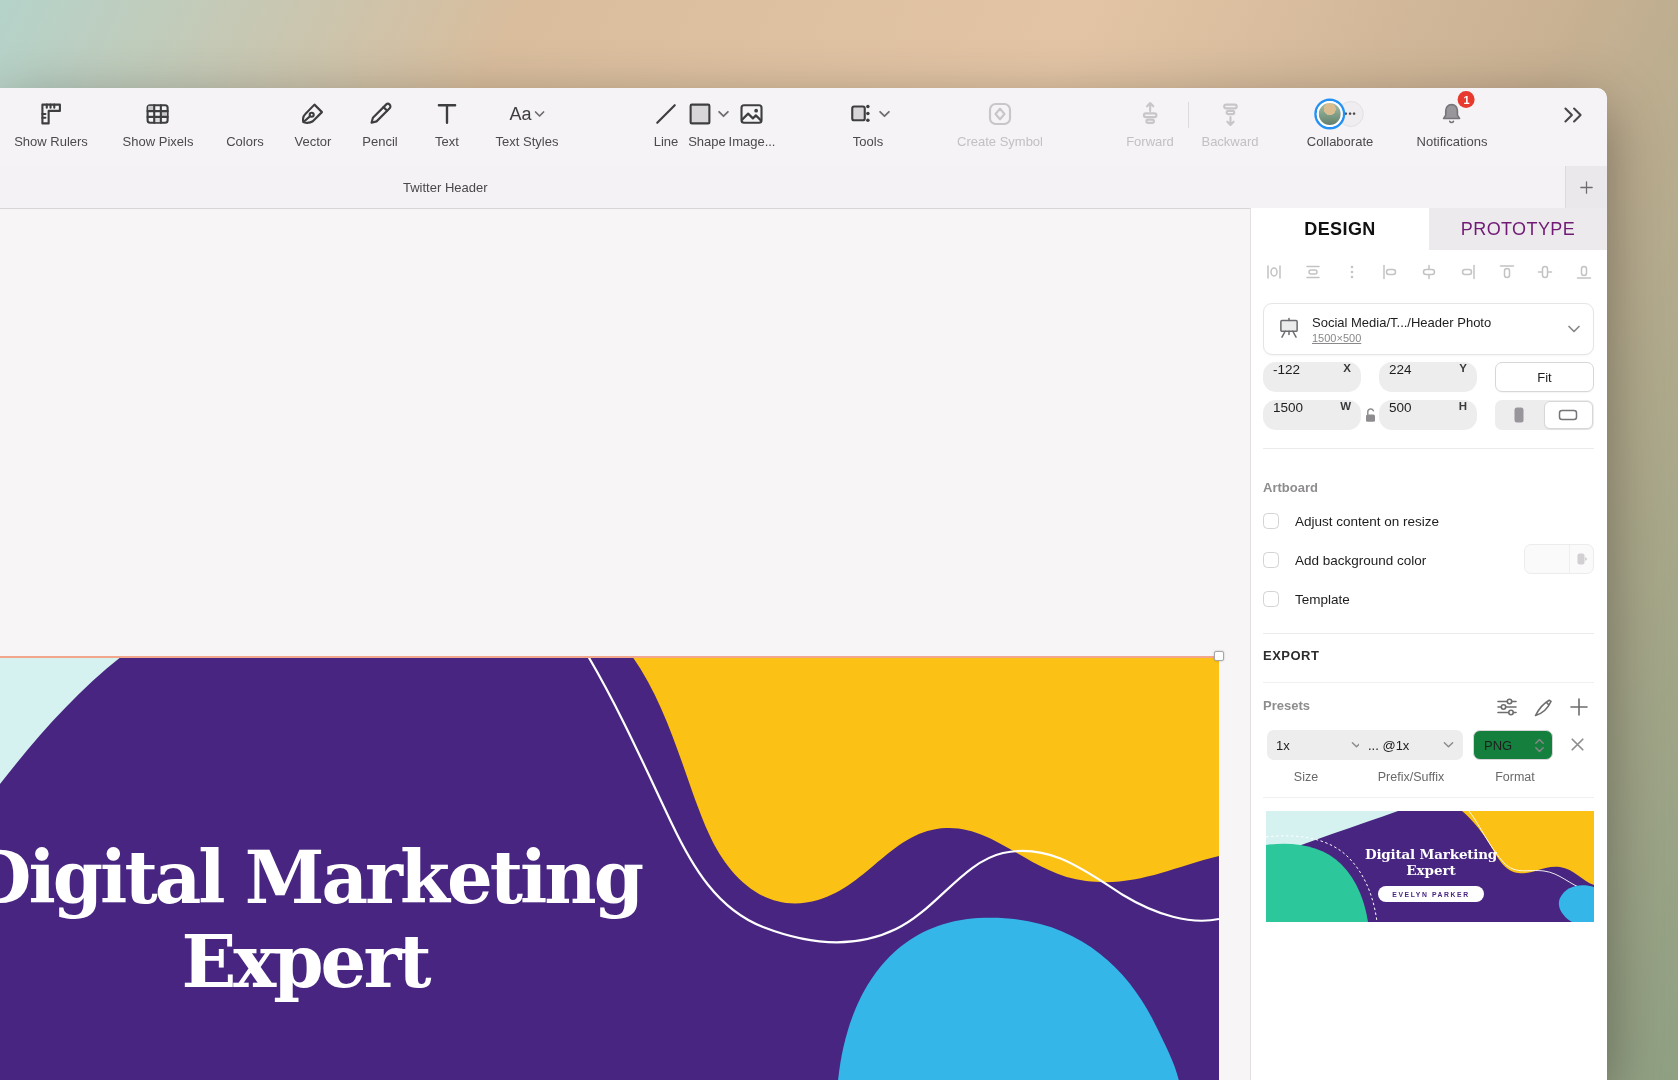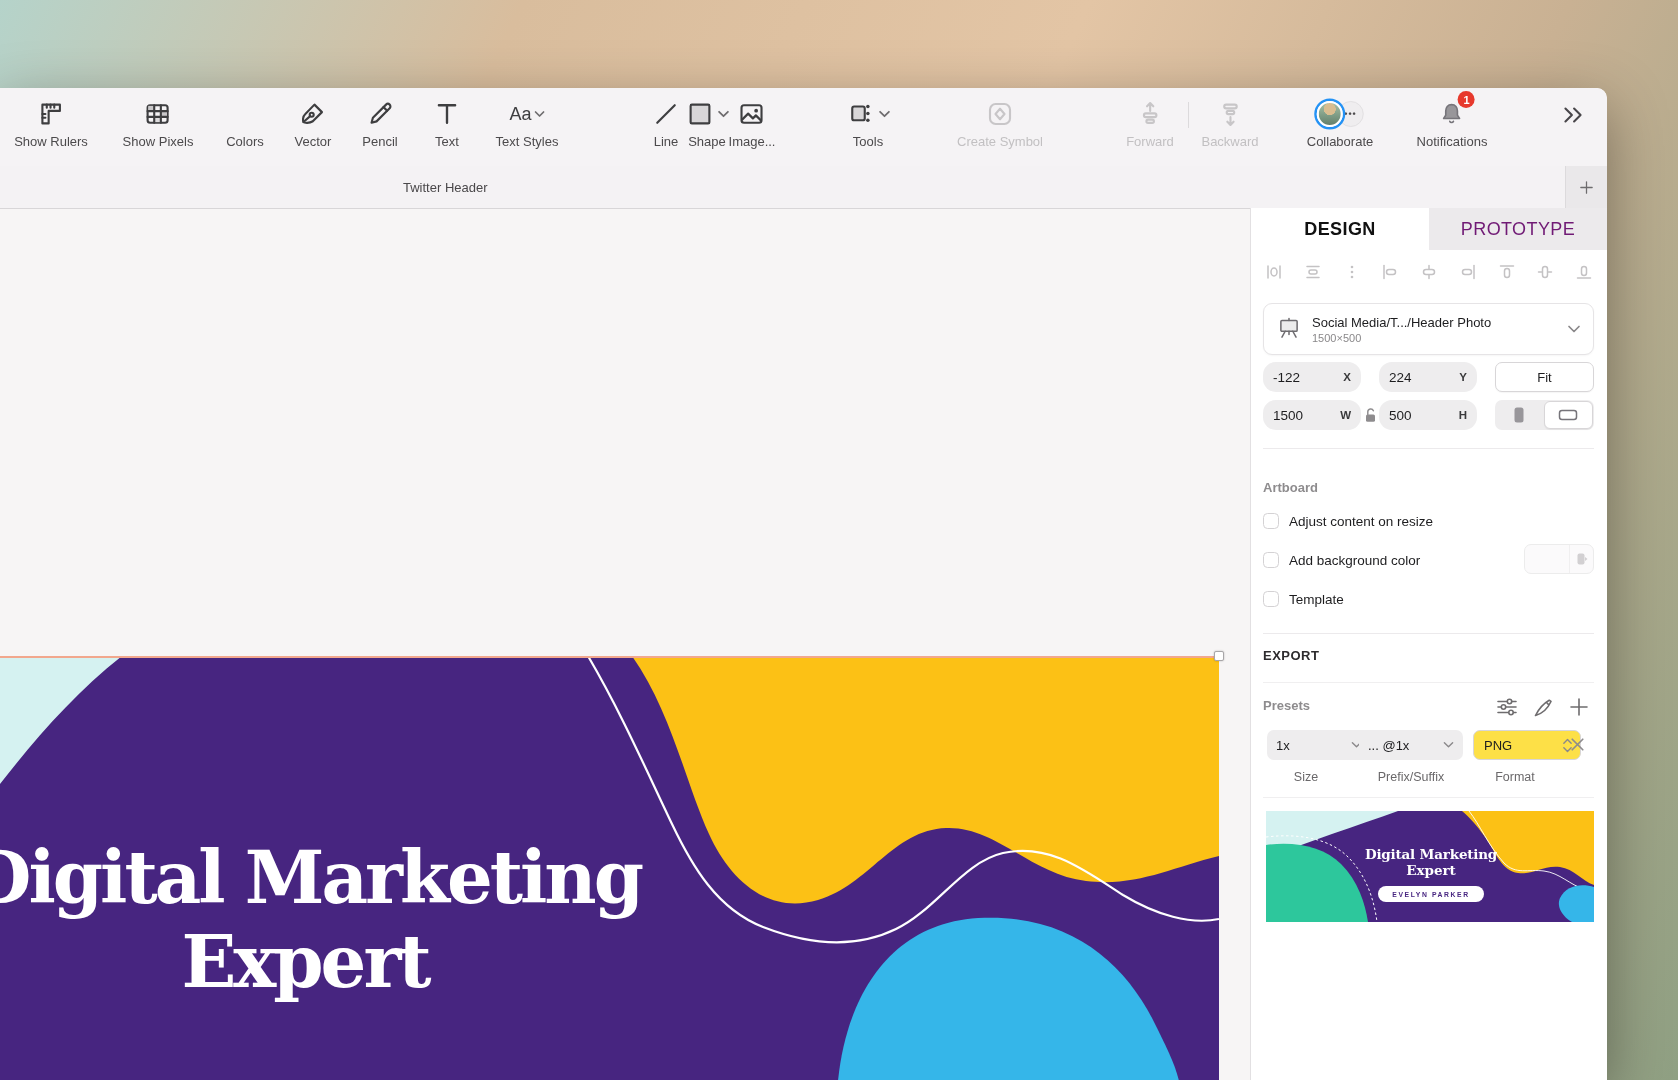--- a/index.html
+++ b/index.html
@@ -84,63 +84,63 @@
   .alignrow { position:absolute; top:52px; left:14px; right:14px; height:24px; display:flex; justify-content:space-between; align-items:center; }
   .alico { stroke:#c4c2c4; fill:none; stroke-width:1.5; stroke-linecap:round; }
   .layer-select {
     position:absolute; top:95px; left:12px; width:331px; height:52px;
     border:1px solid #e6e4e6; border-radius:9px; background:#fff;
     display:flex; align-items:center; box-shadow:0 1px 2px rgba(0,0,0,.04);
   }
   .ls-icon { margin:0 10px 0 12px; flex:none; }
   .ls-text { flex:1; min-width:0; }
   .ls-title { font-size:13px; color:#1d1d1f; }
-  .ls-sub { font-size:11px; color:#8a888a; margin-top:2px; }
+  .ls-sub { font-size:11px; color:#8a888a; margin-top:2px;text-decoration:underline; }
   .ls-chev { margin-right:12px; flex:none; }
   .field {
     position:absolute; height:30px; width:98px; background:#eeedee; border-radius:13px;
-    display:flex; align-items:center; justify-content:space-between; padding:0 10px;
+    display:flex; justify-content:space-between; padding:0 10px;
   }
   .fval { color:#1d1d1f; font-size:13.5px; }
   .flab { color:#3a3a3c; font-size:11.5px; font-weight:bold; }
   .row1 { top:154px; } .row2 { top:192px; }
   .fx { left:12px; } .fy { left:128px; } .fw { left:12px; } .fh { left:128px; }
   .lockico { position:absolute; top:198px; left:112px; }
   .fitbtn {
     position:absolute; top:154px; left:244px; width:99px; height:30px; background:#fff;
     border:1px solid #d8d6d8; border-radius:7px; display:flex; align-items:center; justify-content:center;
     font-size:13px; color:#1d1d1f; box-shadow:0 1px 1px rgba(0,0,0,.04);
   }
   .orient {
     position:absolute; top:192px; left:244px; width:99px; height:30px; background:#eeedee;
     border-radius:7px; display:flex;
   }
   .orient .seg { flex:1; display:flex; align-items:center; justify-content:center; }
   .orient .seg.sel { background:#fff; border:1px solid #d8d6d8; border-radius:6px; margin:1px; box-shadow:0 1px 1px rgba(0,0,0,.05); }
   .pdiv { position:absolute; left:12px; width:331px; height:1px; background:#eceaec; }
   .sect-gray { position:absolute; left:12px; font-size:13px; font-weight:bold; color:#8e8c8e; }
   .sect-dark { position:absolute; left:12px; font-size:13px; font-weight:bold; color:#2e2c2e; letter-spacing:.5px; }
-  .cbrow { position:absolute; left:12px; height:22px; display:flex; align-items:center; gap:10px; }
+  .cbrow { position:absolute; left:12px; height:22px; display:flex; align-items:center; gap:16px; }
   .cbox { width:16px; height:16px; background:#fff; border:1.5px solid #d4d2d4; border-radius:4.5px; flex:none; }
   .cblab { font-size:13.5px; color:#1d1d1f; }
   .bg-swatch {
     position:absolute; top:336px; left:273px; width:70px; height:30px; border:1px solid #ececec;
     border-radius:7px; background:#fbfafb; display:flex; align-items:center;
   }
   .bg-swatch .well { flex:1; }
   .bg-swatch .picker { width:24px; height:100%; border-left:1px solid #f0eff0; display:flex; align-items:center; justify-content:center; }
   .presets-icons { position:absolute; top:488px; display:flex; gap:14px; left:245px; }
   .pico { stroke:#6e6c6e; fill:none; stroke-width:1.6; stroke-linecap:round; stroke-linejoin:round; }
   .ddbox {
     position:absolute; top:522px; height:30px; background:#eeedee; border-radius:7px;
     display:flex; align-items:center; justify-content:space-between; padding:0 9px; color:#1d1d1f;
   }
   .dd1 { left:16px; width:104px; } .dd2 { left:108px; width:104px; }
   .pngbox {
-    position:absolute; top:522px; left:222px; width:108px; height:30px; background:#fde047;
+    position:absolute; top:522px; left:222px; width:80px; height:30px; background:#15803d;
     border:1px solid #d8d6d8; border-radius:7px; display:flex; align-items:center;
     justify-content:space-between; padding:0 7px 0 10px; color:#1d1d1f;
   }
   .xrm { position:absolute; top:527px; left:317px; }
   .capt { position:absolute; top:562px; font-size:12.5px; color:#6a686a; text-align:center; }
   .c-size { left:12px; width:86px; } .c-prefix { left:108px; width:104px; } .c-format { left:222px; width:84px; }
   .thumb { position:absolute; top:603px; left:15px; width:328px; height:111px; }
   .fill-purple { fill:var(--purple,#472580); } .fill-yellow { fill:var(--yellow,#fcc115); }
   .fill-blue { fill:var(--blue,#35b6e9); } .fill-green { fill:var(--green,#2dc79c); }
   .fill-cyan { fill:var(--cyan,#d5f2f1); }

